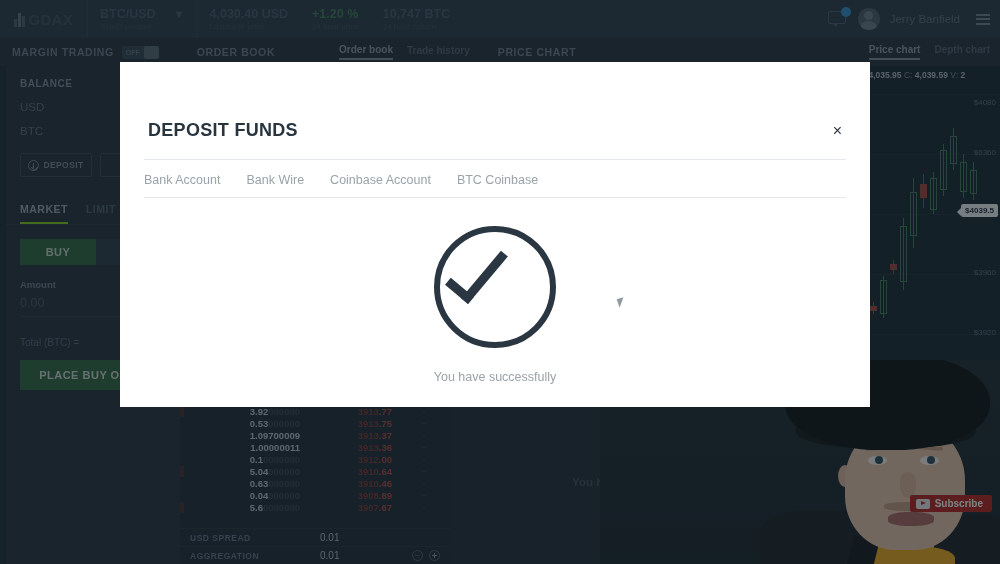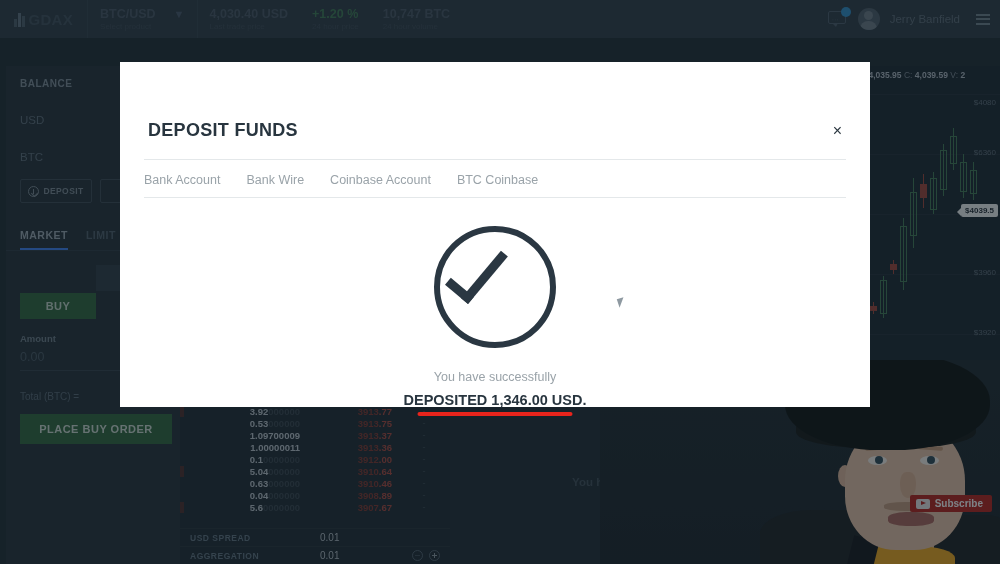--- a/index.html
+++ b/index.html
@@ -57,39 +57,39 @@
   .sb-tabs { margin-left: 64px; display:flex; gap: 14px; align-items:center; }
   .sb-tab { font-size: 10px; color: #4e606d; font-weight:bold; padding-bottom:3px; }
   .sb-tab.act { color: #8c9aa5; border-bottom: 2px solid #7c8b96; }
   .sb-pc { padding-left: 28px; font-size: 10.5px; font-weight: bold; color: #6a7c89; letter-spacing:.6px; }
   .sb-right { margin-left: auto; display:flex; gap: 14px; padding-right: 10px; }
 
   
   .sidebar { position: absolute; top: 66px; left: 6px; width: 180px; height: 498px; background: #223039; }
   .sb-sec { padding: 12px 14px 0 14px; }
   .sb-title { font-size: 10px; font-weight: bold; color: #7c8c98; letter-spacing: .5px; }
-  .bal-row { display: flex; justify-content: space-between; margin-top: 25px; }
+  .bal-row { display: flex; justify-content: space-between; margin-top: 12px; }
   .bal-row .k { font-size: 11.5px; color: #5c6d7a; }
   .bal-row .v { font-size: 11.5px; color: #93a2ad; font-weight: bold; }
   .btn-row { display: flex; gap: 8px; margin-top: 16px; }
   .oline-btn { flex: 1; border: 1px solid #3a4a55; border-radius: 2px; height: 24px; display:flex; align-items:center; justify-content:center; gap:4px; }
   .oline-btn .t { font-size: 8.5px; font-weight: bold; color: #7a8994; letter-spacing:.4px; }
   .circ-ic { width: 11px; height: 11px; border-radius: 50%; border: 1px solid #7a8994; position: relative; }
   .circ-ic.dn:after{content:'';position:absolute;left:4px;top:2px;width:1px;height:5px;background:#7a8994;}
   .circ-ic.dn:before{content:'';position:absolute;left:2.5px;top:4.5px;width:4px;height:4px;border-right:1px solid #7a8994;border-bottom:1px solid #7a8994;transform:rotate(45deg);}
   .circ-ic.pl:after{content:'';position:absolute;left:4px;top:2px;width:1px;height:5px;background:#7a8994;}
   .circ-ic.pl:before{content:'';position:absolute;left:2px;top:4px;width:5px;height:1px;background:#7a8994;}
 
   .ml-tabs { display:flex; gap:18px; padding: 0 14px; margin-top: 26px; border-bottom: 1px solid #2c3b45;}
   .ml-tab { font-size: 10.5px; font-weight:bold; color:#4d5e6b; letter-spacing:.5px; padding-bottom: 7px; }
-  .ml-tab.act { color:#9aa8b3; border-bottom: 2px solid #3b82f6; }
+  .ml-tab.act { color:#9aa8b3; border-bottom: 2px solid #84cc16; }
 
   .bs-row { display:flex; padding: 0 14px; margin-top: 14px; gap: 0; }
   .bs-btn { flex:1; height: 26px; display:flex; align-items:center; justify-content:center; font-size:11px; font-weight:bold; letter-spacing:.5px; }
-  .bs-buy { background: #2d663d; color: #c2d6c9; margin-top: 28px; }
+  .bs-buy { background: #2d663d; color: #c2d6c9; }
   .bs-sell { background: #2c3b45; color: #5b6c79; }
 
   .fld-lbl { font-size: 9.5px; font-weight:bold; color:#6d7e8a; padding: 0 14px; margin-top: 14px; }
   .fld { margin: 6px 14px 0 14px; border-bottom: 1px solid #32424d; padding-bottom: 6px; }
   .fld .ph { font-size: 12.5px; color: #475864; }
   .tot { padding: 0 14px; margin-top: 20px; font-size: 10px; color:#8c9ba6; font-weight:bold; }
   .tot span { color:#576875; font-weight: normal; text-align: right; }
   .place-btn { margin: 12px 14px 0 14px; height: 30px; background: #2d663d; display:flex; align-items:center; justify-content:center;
                font-size: 11px; font-weight:bold; color:#cddcd3; letter-spacing:.5px; }
 
@@ -236,20 +236,37 @@
       <div class="avatar"></div>
       <div class="uname">Jerry Banfield</div>
       <div class="hamb">
           <i></i>
           <i></i>
           <i></i>
         </div>
     </div>
   </div>
 
+  <div class="subbar">
+    <span class="sb-lbl">MARGIN TRADING</span>
+    <span class="toggle-off">
+      <span>OFF</span>
+        <i></i>
+    </span>
+    <span class="sb-ob">ORDER BOOK</span>
+    <span class="sb-tabs">
+      <span class="sb-tab act">Order book</span>
+      <span class="sb-tab">Trade history</span>
+    </span>
+    <span class="sb-pc">PRICE CHART</span>
+    <span class="sb-right">
+      <span class="sb-tab act">Price chart</span>
+      <span class="sb-tab">Depth chart</span>
+    </span>
+  </div>
 
   <div class="sidebar">
     <div class="sb-sec">
       <div class="sb-title">BALANCE</div>
       <div class="bal-row">
         <span class="k">USD</span>
         <span class="v"></span>
       </div>
       <div class="bal-row">
         <span class="k">BTC</span>
@@ -498,19 +515,15 @@
     <div class="m-rule2"></div>
 
     <div class="check-wrap">
       <div class="check-circle">
         <div class="check-mark"></div>
       </div>
     </div>
     <div class="cursor"></div>
 
     <div class="succ1">You have successfully</div>
-    <div class="succ2">
-      <span>DEPOSITED 1,346.00 USD.</span>
-      <span class="redline"></span>
-    </div>
   </div>
 
 </div>
 
 </body></html>

